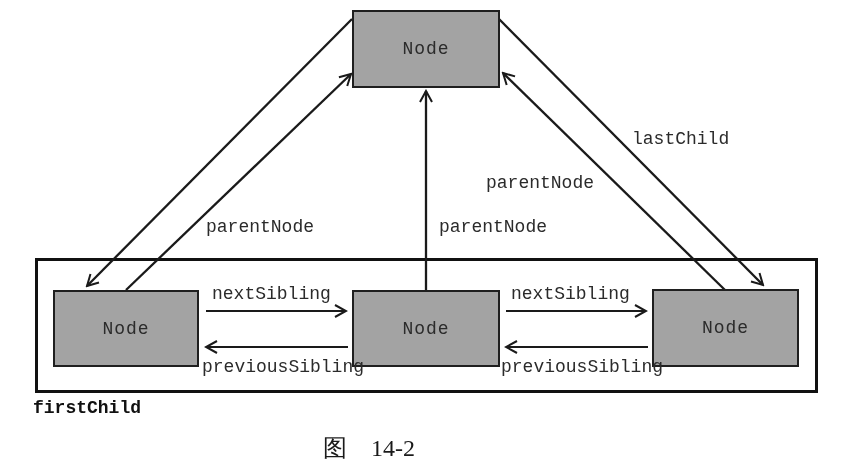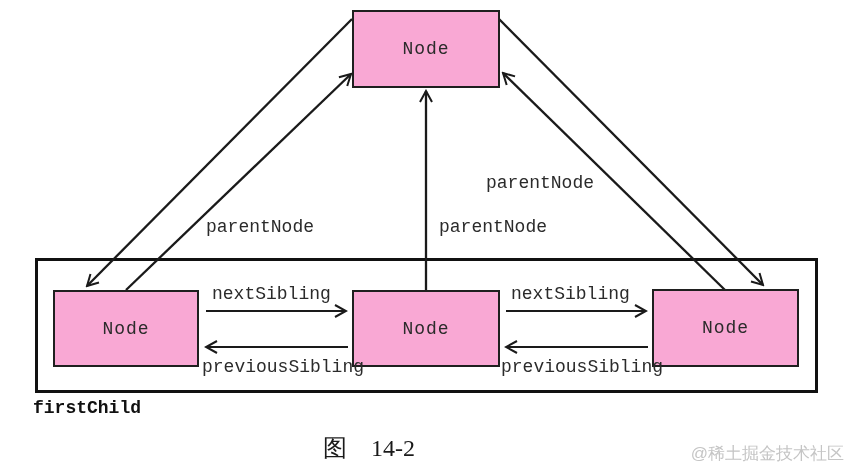--- a/index.html
+++ b/index.html
@@ -21,21 +21,21 @@
     left: 35px; top: 258px;
     width: 783px; height: 135px;
     border: 3px solid #111111;
     box-sizing: border-box;
     background: transparent;
     z-index: 1;
   }
   .node-box {
     position: absolute;
     border: 2px solid #1f1f1f;
-    background: #f9a8d4;
+    background: #a3a3a3;
     box-sizing: border-box;
     display: flex;
     align-items: center;
     justify-content: center;
     z-index: 3;
   }
   .node-box .node-label {
     font-size: 18px;
     color: #2b2b2b;
     letter-spacing: 1px;
@@ -124,24 +124,24 @@
   <div class="node-box node-middle">
     <span class="node-label">Node</span>
   </div>
   <div class="node-box node-right">
     <span class="node-label">Node</span>
   </div>
 
   <span class="edge-label lbl-parent-left">parentNode</span>
   <span class="edge-label lbl-parent-middle">parentNode</span>
   <span class="edge-label lbl-parent-right">parentNode</span>
+  <span class="edge-label lbl-last-child">lastChild</span>
   <span class="edge-label lbl-next-sibling-1">nextSibling</span>
   <span class="edge-label lbl-previous-sibling-1">previousSibling</span>
   <span class="edge-label lbl-next-sibling-2">nextSibling</span>
   <span class="edge-label lbl-previous-sibling-2">previousSibling</span>
 
   <span class="container-label">firstChild</span>
 
   <div class="figure-caption">图　14-2</div>
 
-  <div class="watermark">@稀土掘金技术社区</div>
 
 </div>
 
 </body></html>

